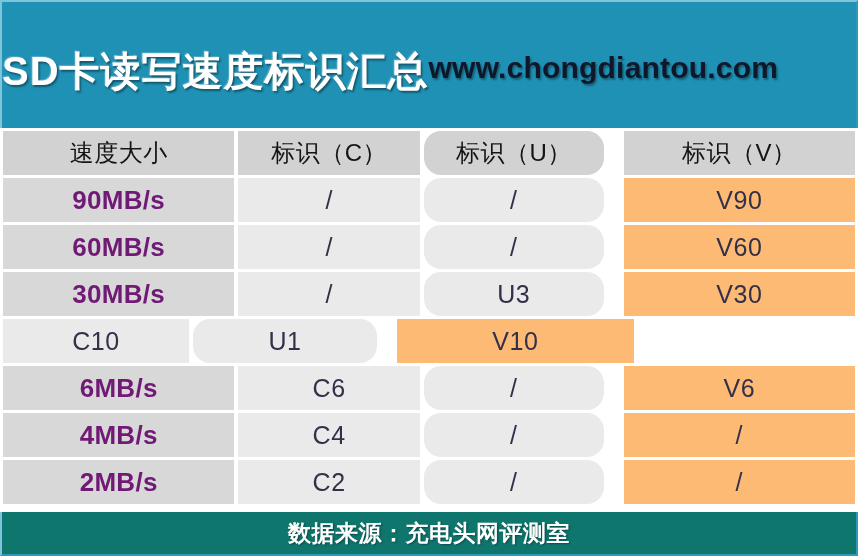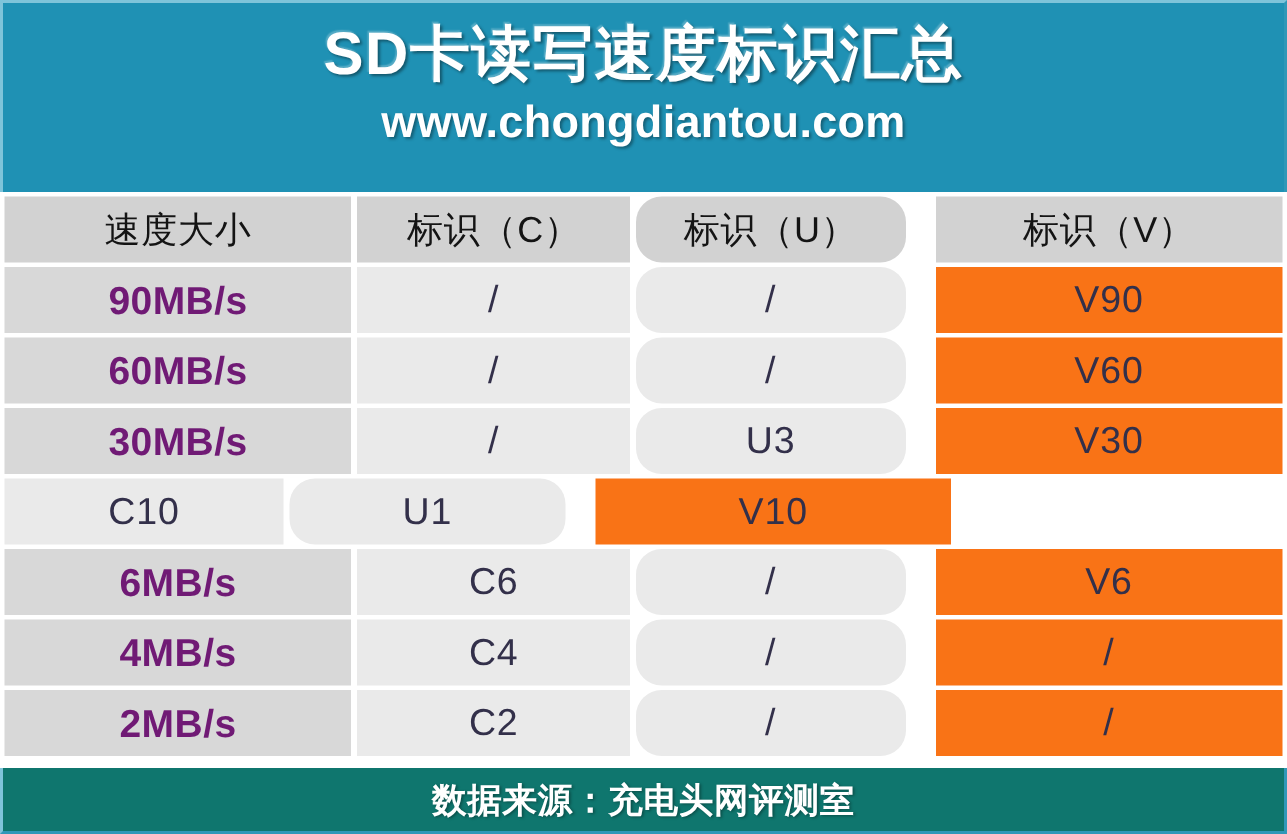--- a/index.html
+++ b/index.html
@@ -28,40 +28,39 @@
     left: 0;
     top: 0;
     width: 858px;
     height: 128px;
     background: #1f91b4;
     box-sizing: border-box;
     border-top: 2px solid #7ec4da;
     border-left: 2px solid #7ec4da;
     border-right: 2px solid #2f98b8;
     display: flex;
-    flex-direction: column;
     align-items: center;
     justify-content: flex-start;
   }
   .banner-title {
     margin-top: 11px;
     font-size: 40px;
     font-weight: bold;
     color: #ffffff;
     letter-spacing: 1px;
     line-height: 1.15;
     text-shadow: 1.5px 1.5px 2px rgba(0,0,0,0.40),
                  -1px -1px 1px rgba(255,255,255,0.25);
     white-space: nowrap;
   }
   .banner-url {
     margin-top: 6px;
     font-size: 30px;
     font-weight: bold;
-    color: #ffffff;
+    color: #0f172a;
     letter-spacing: 0.2px;
     text-shadow: 1.5px 1.5px 2px rgba(0,0,0,0.35);
     white-space: nowrap;
   }
 
   
   .table-wrap {
     position: absolute;
     left: 0;
     top: 128px;
@@ -80,21 +79,21 @@
   .cell {
     display: flex;
     align-items: center;
     justify-content: center;
     box-sizing: border-box;
     height: 44px;
   }
   .col-0 { width: 237px; margin-right: 4px; background: #d8d8d8; }
   .col-1 { width: 186px; margin-right: 4px; background: #eaeaea; }
   .col-2 { width: 184px; margin-right: 20px; background: #eaeaea; border-radius: 17px; }
-  .col-3 { width: 237px; background: #f97316; }
+  .col-3 { width: 237px; background: #fdba74; }
 
   .row.header .col-0,
   .row.header .col-1,
   .row.header .col-2,
   .row.header .col-3 {
     background: #d2d2d2;
   }
   .row.header .cell {
     font-size: 24px;
     font-weight: normal;

